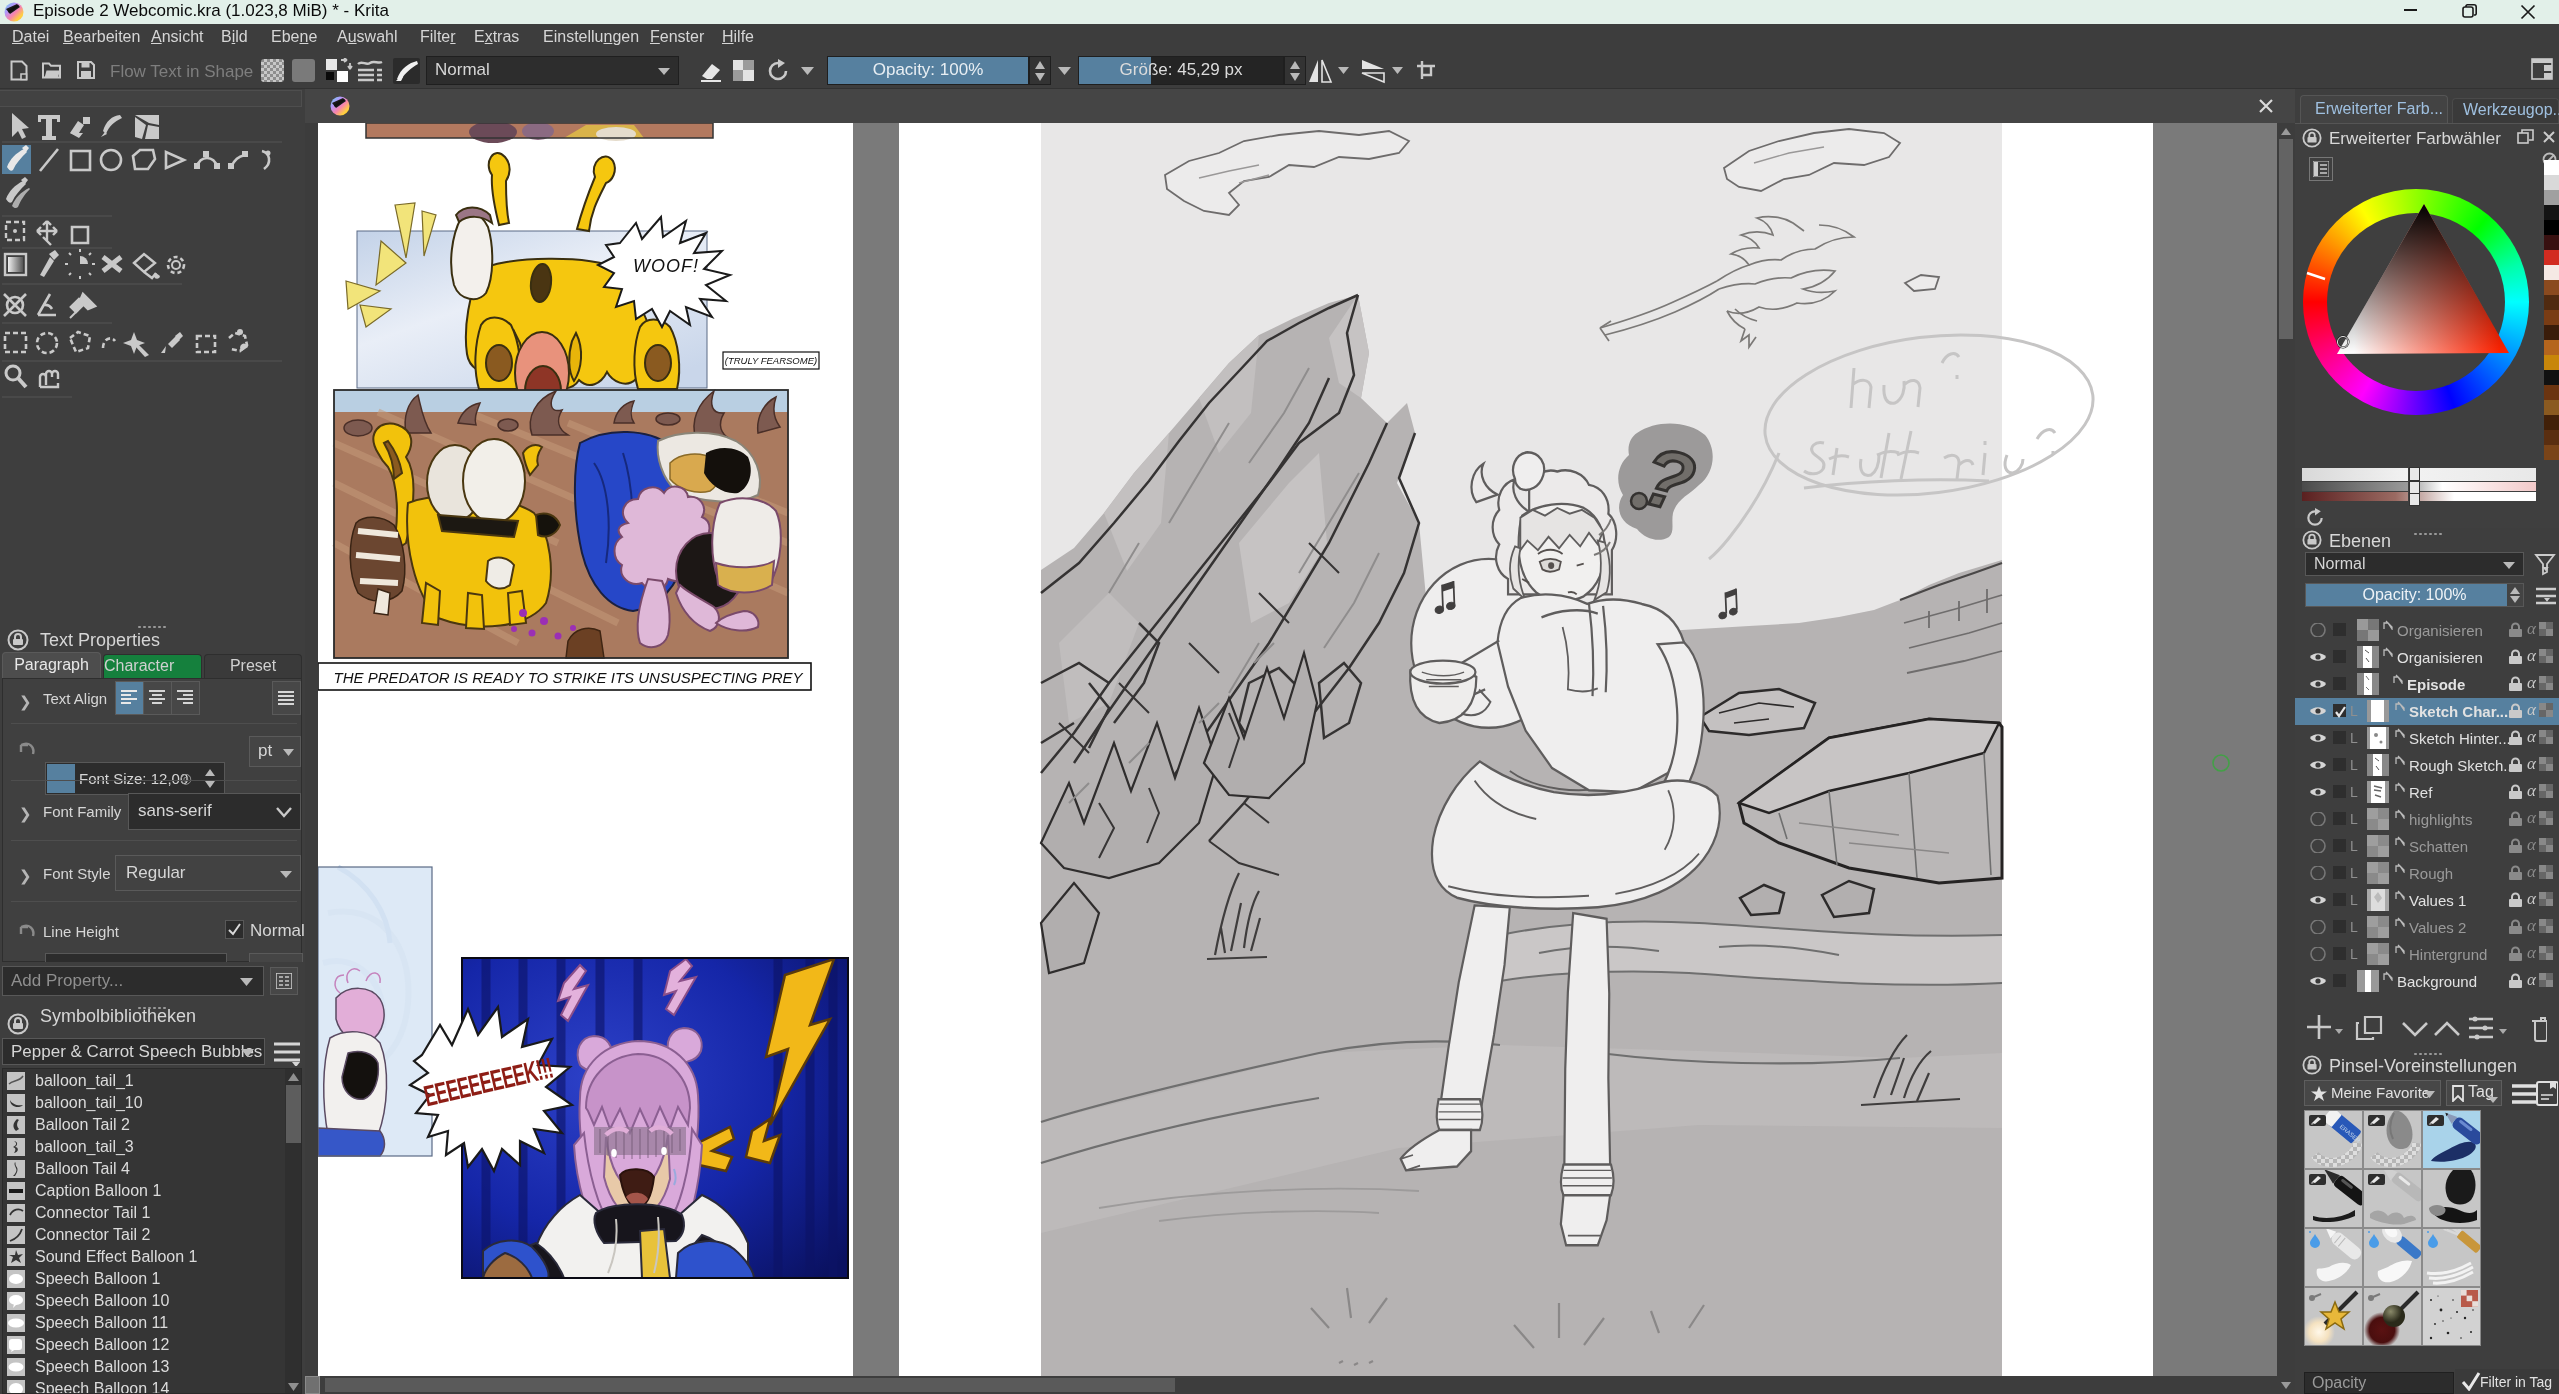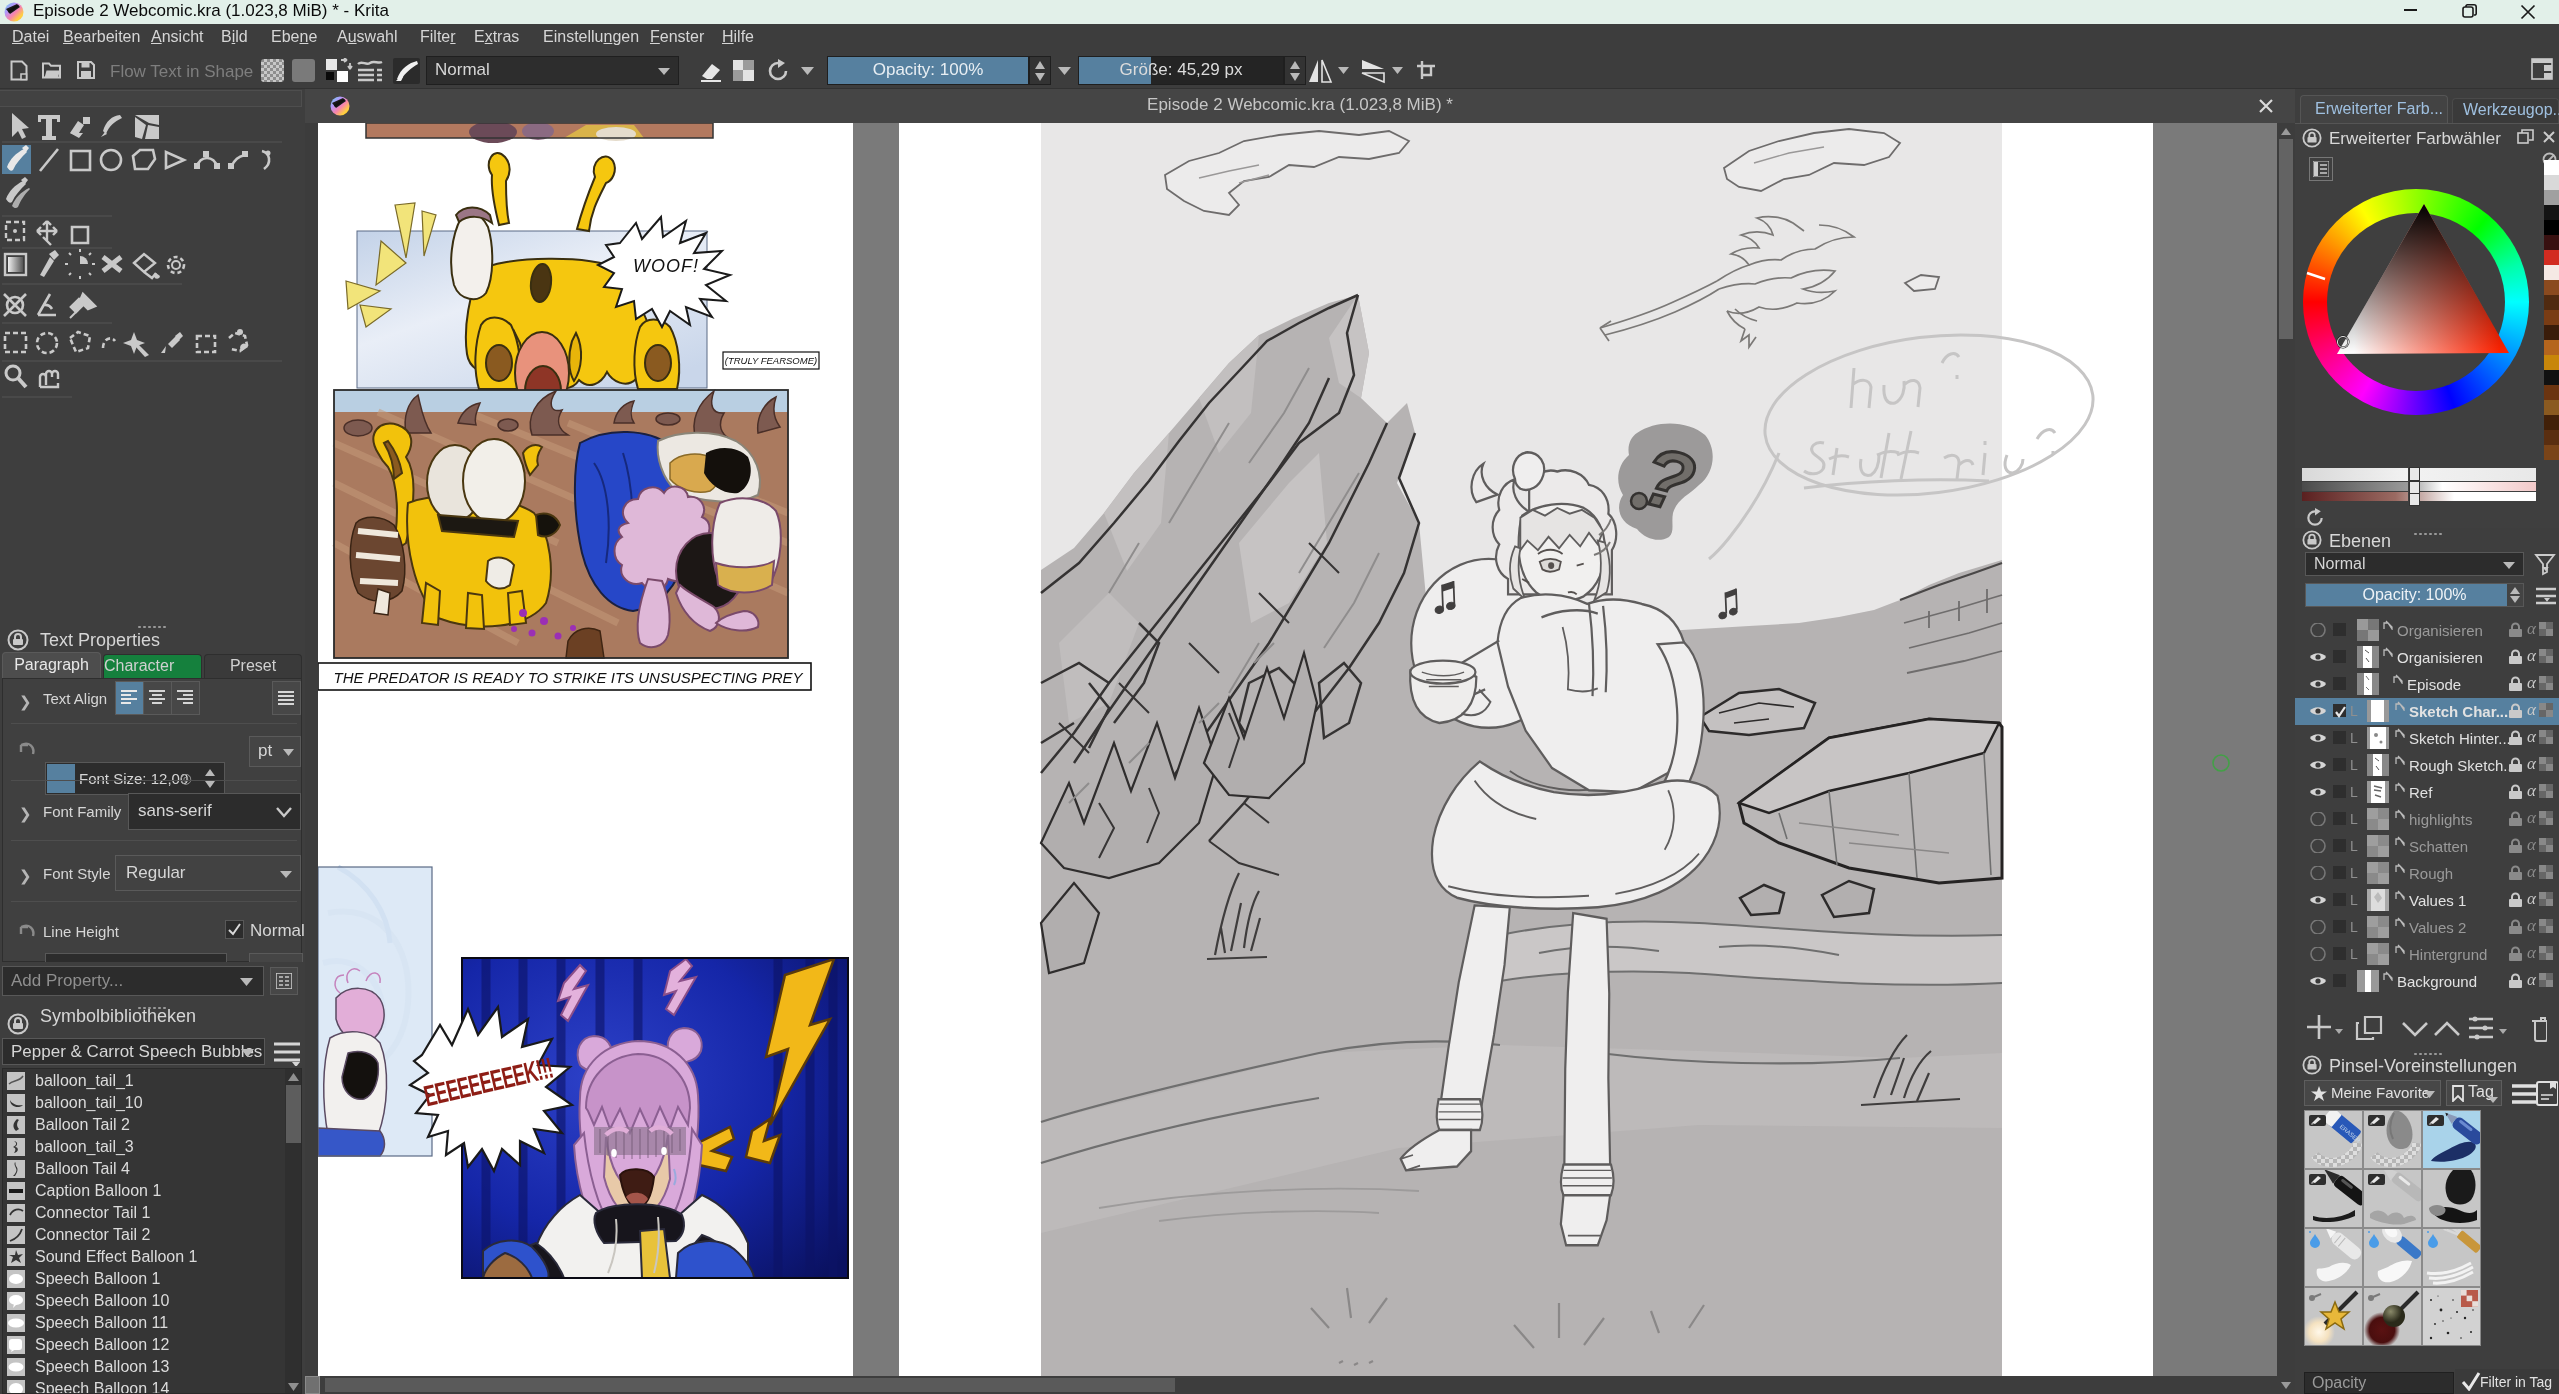--- a/index.html
+++ b/index.html
@@ -519,21 +519,20 @@
   </div>
 </div>
 
 <div class="abs" style="left:305px;top:89px;width:1990px;height:1305px;background:#7a7a7a;">
   <div class="abs" style="left:0;top:0;width:1990px;height:34px;background:#454545;">
     <svg class="abs" style="left:25px;top:7px" width="20" height="20" viewBox="0 0 20 20">
       <circle cx="10" cy="10" r="9.5" fill="url(#klg)"></circle>
       <path d="M2 7 L13 2 L16 5 L6 12 Z" fill="#1a1a1a"></path>
       <path d="M4 9 C7 6,11 4,14 3 L15 4 C11 7,8 9,5 11 Z" fill="#111"></path>
     </svg>
-    <div class="abs" style="left:0;top:6px;width:1990px;text-align:center;font-size:17px;color:#c6c6c6;">Episode 2 Webcomic.kra (1.023,8 MiB) *</div>
     <svg class="abs" style="left:1953px;top:9px" width="16" height="16">
           <path d="M2 2 L14 14 M14 2 L2 14" stroke="#d9d9d9" stroke-width="2.2"></path>
         </svg>
   </div>
   <div class="abs" style="left:0;top:34px;width:13px;height:1271px;background:#3c3c3c;"></div>
 
   <div class="abs" style="left:13px;top:34px;width:535px;height:1271px;background:#ffffff;">
   <svg class="abs" style="left:0;top:0" width="535" height="1271">
 
     <rect x="48" y="0" width="347" height="15" fill="#b3795f"></rect>
@@ -1173,21 +1172,21 @@
     <div class="abs" style="left:38px;top:6px;width:13px;height:13px;background:#2e2e2e;"></div>
 
     <svg class="abs" style="left:62px;top:2px" width="22" height="22">
             <rect width="22" height="22" fill="#888"></rect>
             <rect x="7" y="0" width="8" height="22" fill="#fff"></rect>
             <path d="M9 3 l3 4 M9 14 l3 3" stroke="#777" stroke-width="1"></path>
           </svg>
     <svg class="abs" style="left:98px;top:3px" width="11" height="10">
             <path d="M1 9 V3 L5 3 L3 1 M5 3 L9 7 L9 9 Z" fill="none" stroke="#bbb" stroke-width="1.3"></path>
           </svg>
-    <div class="abs" style="left:112px;top:5px;font-size:15px;color:#e2e2e2;font-weight:normal;white-space:nowrap;">Episode</div>
+    <div class="abs" style="left:112px;top:5px;font-size:15px;color:#e2e2e2;font-weight:bold;white-space:nowrap;">Episode</div>
     <svg class="abs" style="left:213px;top:5px" width="15" height="16">
             <rect x="1" y="7" width="13" height="8" rx="1" fill="#c9c9c9"></rect>
             <path d="M4 7 v-2 a3.5 3.5 0 0 1 7 0 v2" fill="none" stroke="#c9c9c9" stroke-width="2"></path>
           </svg>
     <div class="abs" style="left:232px;top:2px;font-size:17px;color:#c9c9c9;font-style:italic;font-family:'Liberation Serif',serif;">α</div>
     <svg class="abs" style="left:244px;top:5px" width="14" height="14">
             <rect width="14" height="14" fill="#666"></rect>
             <rect width="7" height="7" fill="#888"></rect>
             <rect x="7" y="7" width="7" height="7" fill="#888"></rect>
           </svg>

